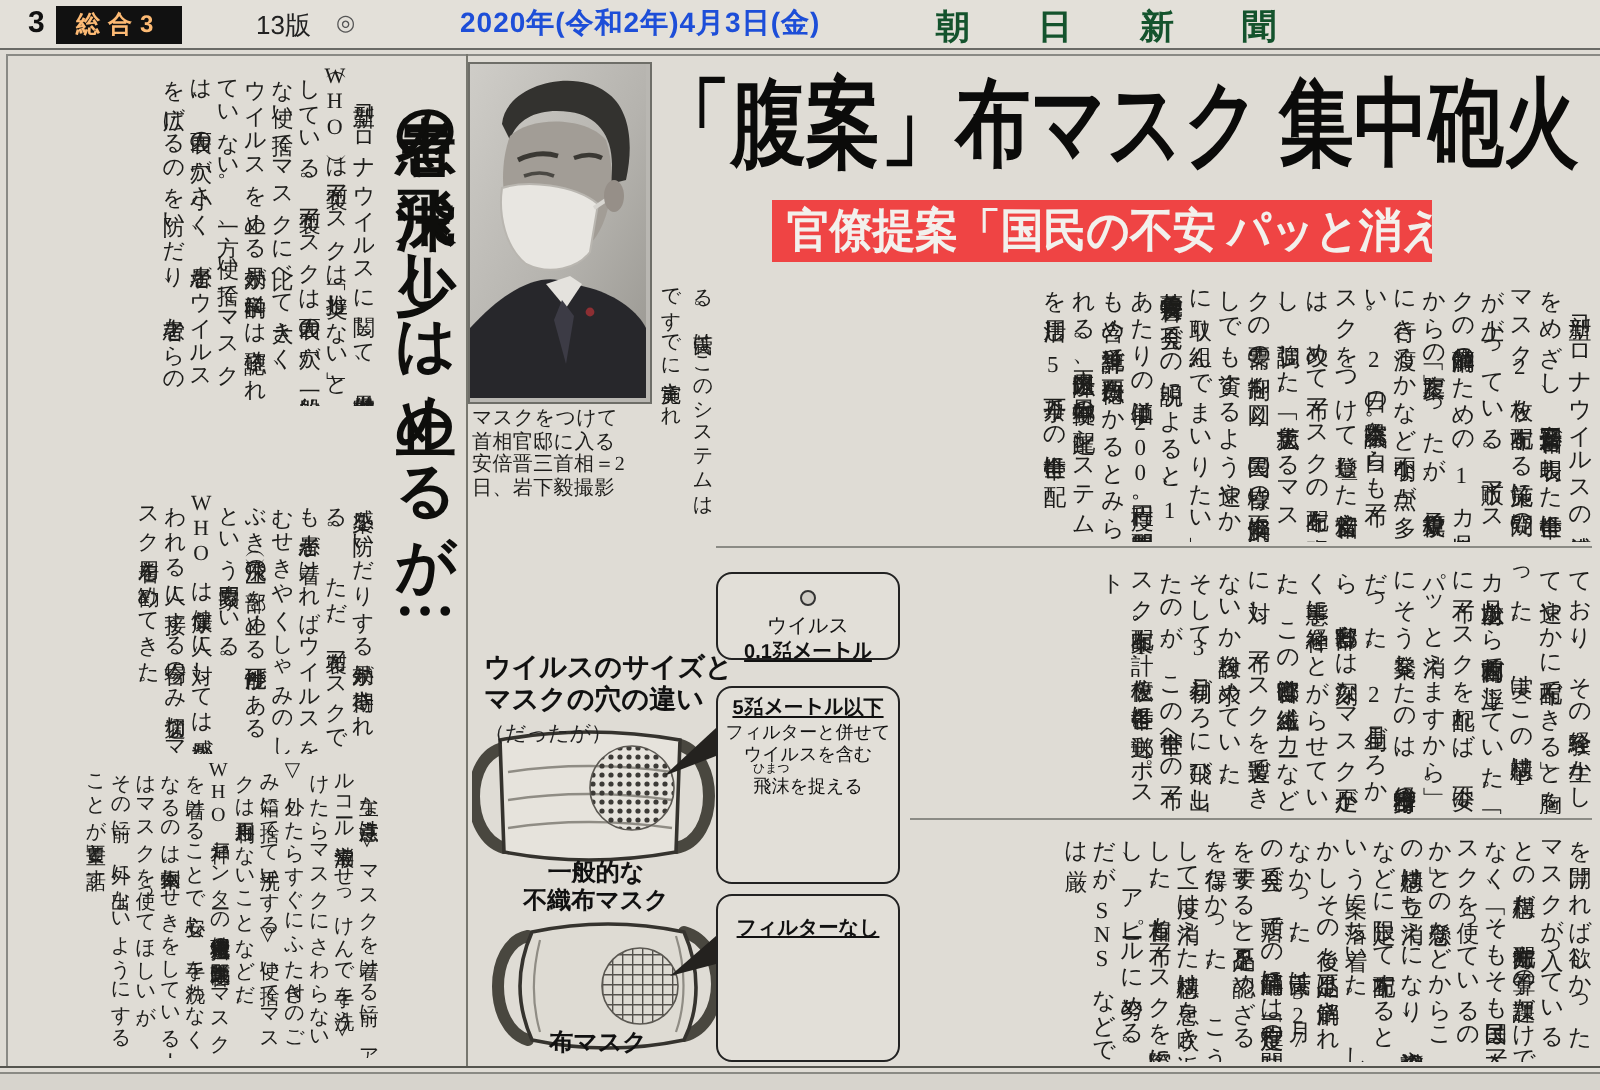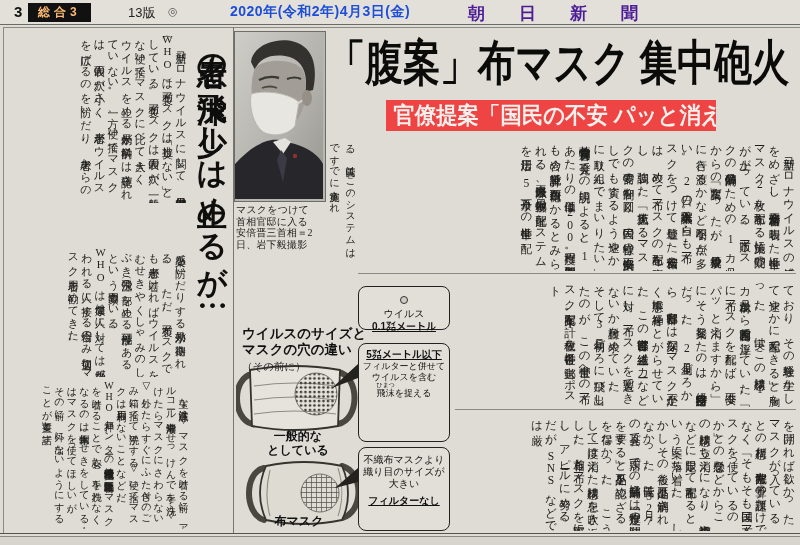--- a/index.html
+++ b/index.html
@@ -8,21 +8,21 @@
   #page{position:relative;width:800px;height:545px;background:#dfdcd5;overflow:hidden;}
 
   
   .hdr{position:absolute;left:0;top:0;width:800px;height:24px;background:#e3e0d9;}
   .hdr-page{position:absolute;left:14px;top:3px;font-size:15px;font-weight:bold;color:#111;}
   .hdr-badge{position:absolute;left:28px;top:3px;background:#111;color:#fdba74;
              font-size:12px;font-weight:bold;padding:1px 10px;letter-spacing:4px;}
   .hdr-ed{position:absolute;left:128px;top:4px;font-size:13px;font-weight:normal;color:#222;}
   .hdr-mark{position:absolute;left:168px;top:5px;font-size:11px;color:#555;}
   .hdr-date{position:absolute;left:230px;top:3px;font-size:14px;font-weight:bold;color:#1d4ed8;letter-spacing:.5px;}
-  .hdr-masthead{position:absolute;left:468px;top:2px;font-size:17px;font-weight:bold;color:#4c1d95;
+  .hdr-masthead{position:absolute;left:468px;top:2px;font-size:17px;font-weight:bold;color:#14532d;
                 font-family:"Liberation Serif","DejaVu Serif",serif;letter-spacing:34px;white-space:nowrap;}
   .hdr-rule{position:absolute;left:0;top:24px;width:800px;height:1px;background:#6a6a66;}
   .content-top{position:absolute;left:3px;top:27px;width:797px;height:1px;background:#8a8a85;}
   .content-left{position:absolute;left:3px;top:27px;width:1px;height:507px;background:#8a8a85;}
 
   
   .vt{writing-mode:vertical-rl;text-orientation:upright;color:#1d1d1b;
       font-family:"Liberation Serif","DejaVu Serif",serif;overflow:hidden;position:absolute;}
 
   
@@ -173,48 +173,43 @@
       <path d="M28,186 C8,190 8,232 28,238" fill="none" stroke="#49473f" stroke-width="6" stroke-linecap="round"></path>
       <path d="M106,184 C128,190 128,230 106,236" fill="none" stroke="#49473f" stroke-width="6" stroke-linecap="round"></path>
       <path d="M30,184 Q68,176 106,184 C114,202 114,222 106,238 Q68,246 30,238 C22,220 22,202 30,184 Z" fill="#dedbd3" stroke="#35332e" stroke-width="1.8"></path>
       <path d="M34,188 C30,204 30,220 34,234 M102,186 C107,202 107,220 102,234" fill="none" stroke="#8f8c84" stroke-width="1.1"></path>
       <circle cx="84" cy="211" r="19" fill="url(#grid)"></circle>
       <circle cx="84" cy="211" r="19" fill="none" stroke="#5a5751" stroke-width=".8"></circle>
       <polygon points="99,206 122,186 122,200" fill="#24221f"></polygon>
     </svg>
 
     <div class="dg-title" style="font-family:'Liberation Sans','DejaVu Sans',sans-serif;">ウイルスのサイズとマスクの穴の違い</div>
-    <div class="dg-title-note">（その前に）</div>
+    <div class="dg-title-note">（だったが）</div>
 
     <div class="dg-box dg-box1">
       <span class="dg-dotmark"></span>
       <div class="dg-small">ウイルス</div>
       <div class="dg-bold">0.1㍃メートル</div>
     </div>
 
     <div class="dg-box dg-box2">
       <div class="dg-bold">5㍃メートル以下</div>
       <div class="dg-note">
         <span>フィルターと併せて</span><br>
         <span>ウイルスを含む</span><br>
         <ruby><span>飛沫</span><rt>ひまつ</rt></ruby><span>を捉える</span>
       </div>
     </div>
 
     <div class="dg-box dg-box3">
-      <div class="dg-small">
-        <span>不織布マスクより</span><br>
-        <span>織り目のサイズが</span><br>
-        <span>大きい</span>
-      </div>
       <div class="dg-bold" style="margin-top:4px">フィルターなし</div>
     </div>
 
     <div class="mask-label mask-label1" style="white-space:pre-line;">一般的な
-としている</div>
+不織布マスク</div>
     <div class="mask-label mask-label2">布マスク</div>
   </div>
 
   <div class="bottom-rule"></div>
   <div class="bottom-rule2"></div>
   <div class="bottom-strip"></div>
 
 </div>
 
 </body></html>

